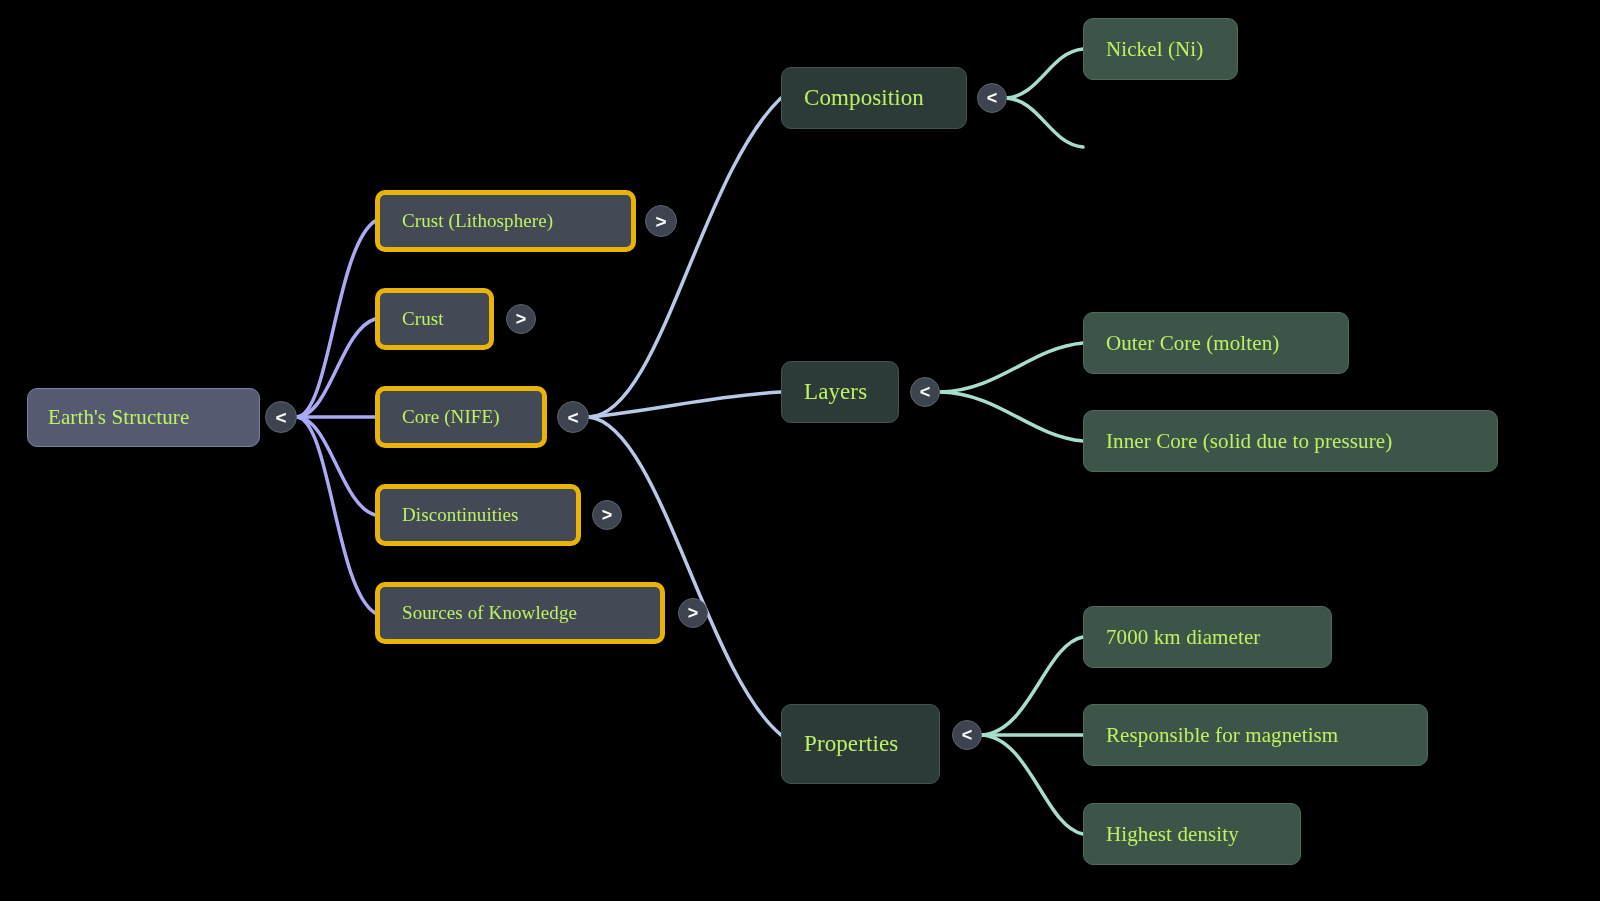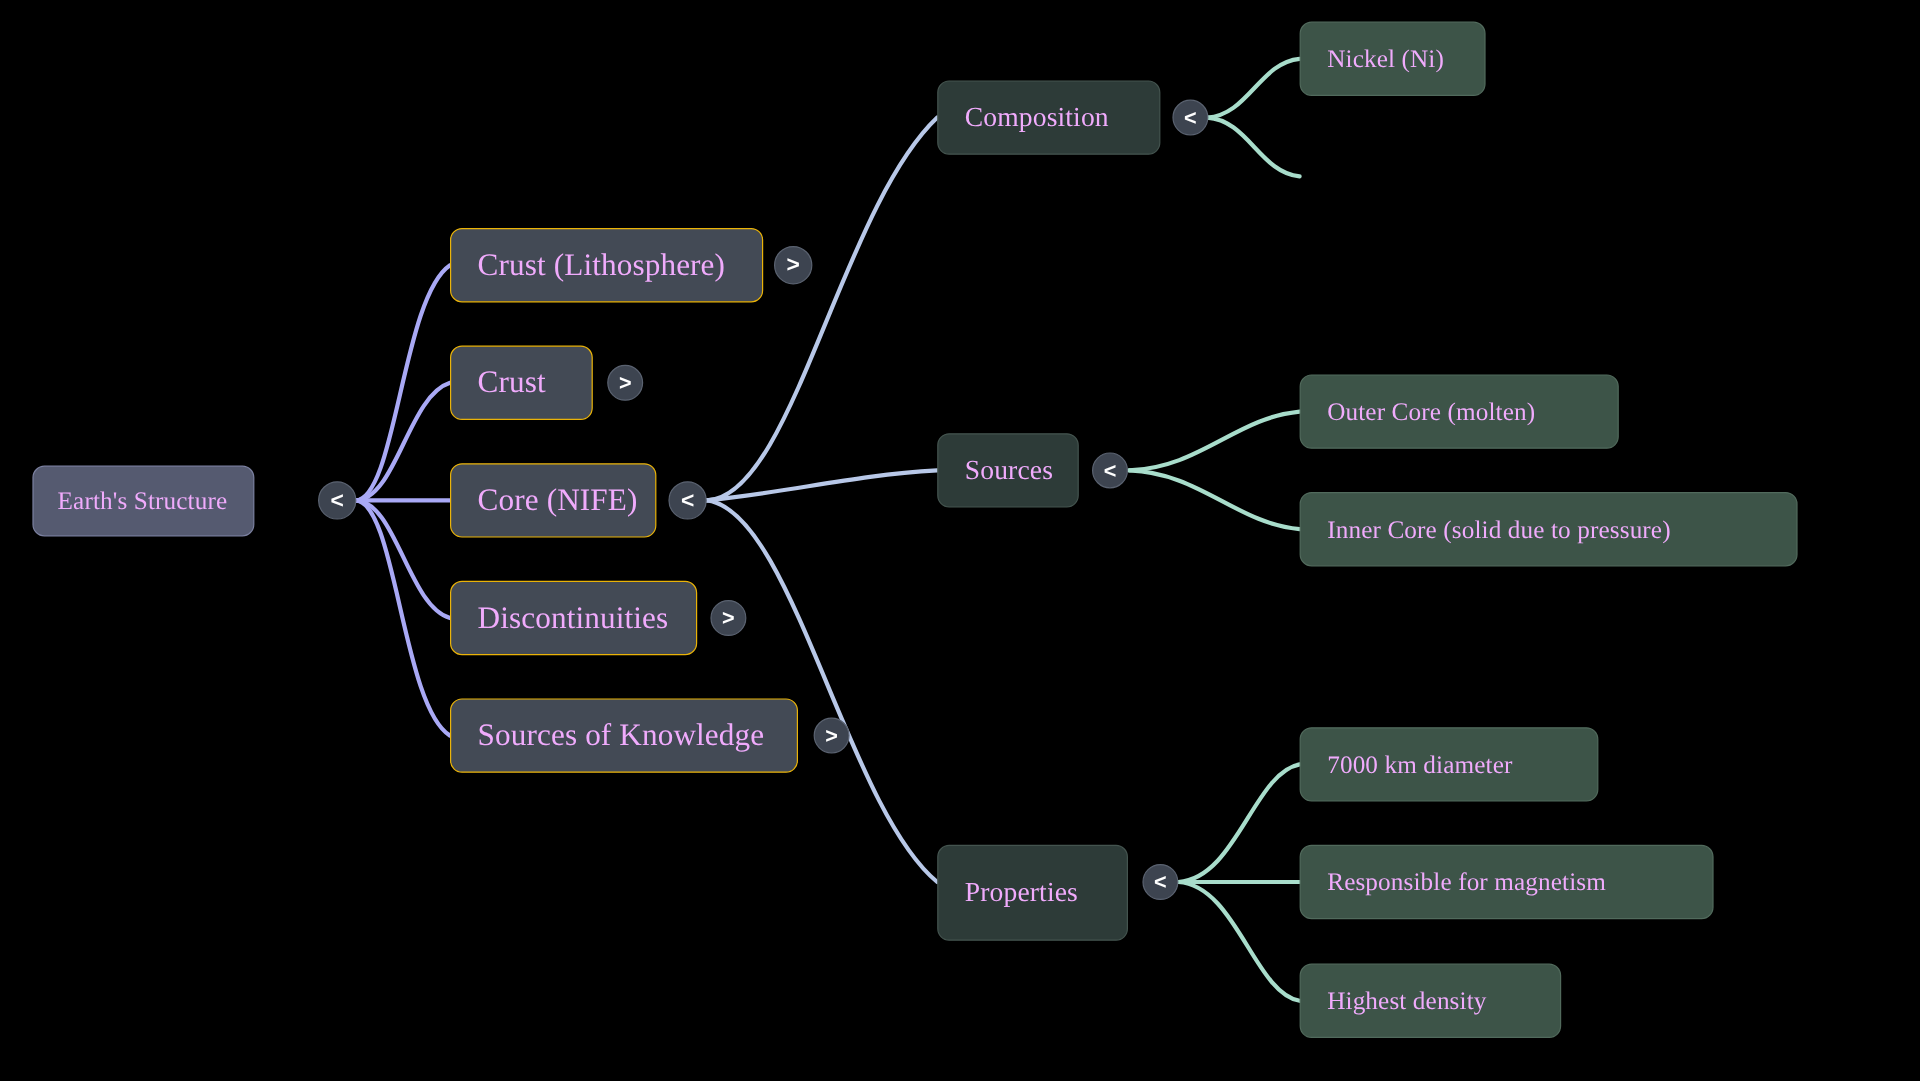--- a/index.html
+++ b/index.html
@@ -25,40 +25,40 @@
     width: 1600px;
     height: 901px;
     pointer-events: none;
   }
   .node {
     position: absolute;
     box-sizing: border-box;
     display: flex;
     align-items: center;
     border-radius: 10px;
-    color: #f0abfc;
+    color: #bef264;
     white-space: nowrap;
     letter-spacing: 0.1px;
   }
   .node .label {
     display: block;
     width: 100%;
   }
   
   .node.root {
     background: #555a70;
     border: 1px solid #7b80a0;
     font-size: 21px;
     padding: 0 20px;
   }
   
   .node.lvl1 {
     background: #434a55;
-    border: 1px solid #eab308;
-    font-size: 26px;
+    border: 5px solid #eab308;
+    font-size: 19px;
     padding: 0 22px;
   }
   
   .node.lvl2 {
     background: #2d3b38;
     border: 1px solid #44544f;
     font-size: 23px;
     padding: 0 22px;
   }
   
@@ -127,21 +127,21 @@
       </g>
 
       <g stroke="#a8ddcb">
         <path d="M982,735 C1030,732 1045,644 1083,637"></path>
         <path d="M982,735 C1030,735 1045,735 1083,735"></path>
         <path d="M982,735 C1030,738 1045,827 1083,834"></path>
       </g>
     </g>
   </svg>
 
-  <div class="node root" style="left:27px; top:388px; width:185px; height:59px;">
+  <div class="node root" style="left:27px; top:388px; width:233px; height:59px;">
     <span class="label">Earth's Structure</span>
   </div>
   <div class="toggle" style="left:265px; top:401px;">&lt;</div>
 
   <div class="node lvl1" style="left:375px; top:190px; width:261px; height:62px;">
     <span class="label">Crust (Lithosphere)</span>
   </div>
   <div class="toggle" style="left:645px; top:205px;">&gt;</div>
 
   <div class="node lvl1" style="left:375px; top:288px; width:119px; height:62px;">
@@ -163,21 +163,21 @@
     <span class="label">Sources of Knowledge</span>
   </div>
   <div class="toggle small" style="left:678px; top:598px;">&gt;</div>
 
   <div class="node lvl2" style="left:781px; top:67px; width:186px; height:62px;">
     <span class="label">Composition</span>
   </div>
   <div class="toggle small" style="left:977px; top:83px;">&lt;</div>
 
   <div class="node lvl2" style="left:781px; top:361px; width:118px; height:62px;">
-    <span class="label">Sources</span>
+    <span class="label">Layers</span>
   </div>
   <div class="toggle small" style="left:910px; top:377px;">&lt;</div>
 
   <div class="node lvl2" style="left:781px; top:704px; width:159px; height:80px;">
     <span class="label">Properties</span>
   </div>
   <div class="toggle small" style="left:952px; top:720px;">&lt;</div>
 
   <div class="node leaf" style="left:1083px; top:18px; width:155px; height:62px;">
     <span class="label">Nickel (Ni)</span>

